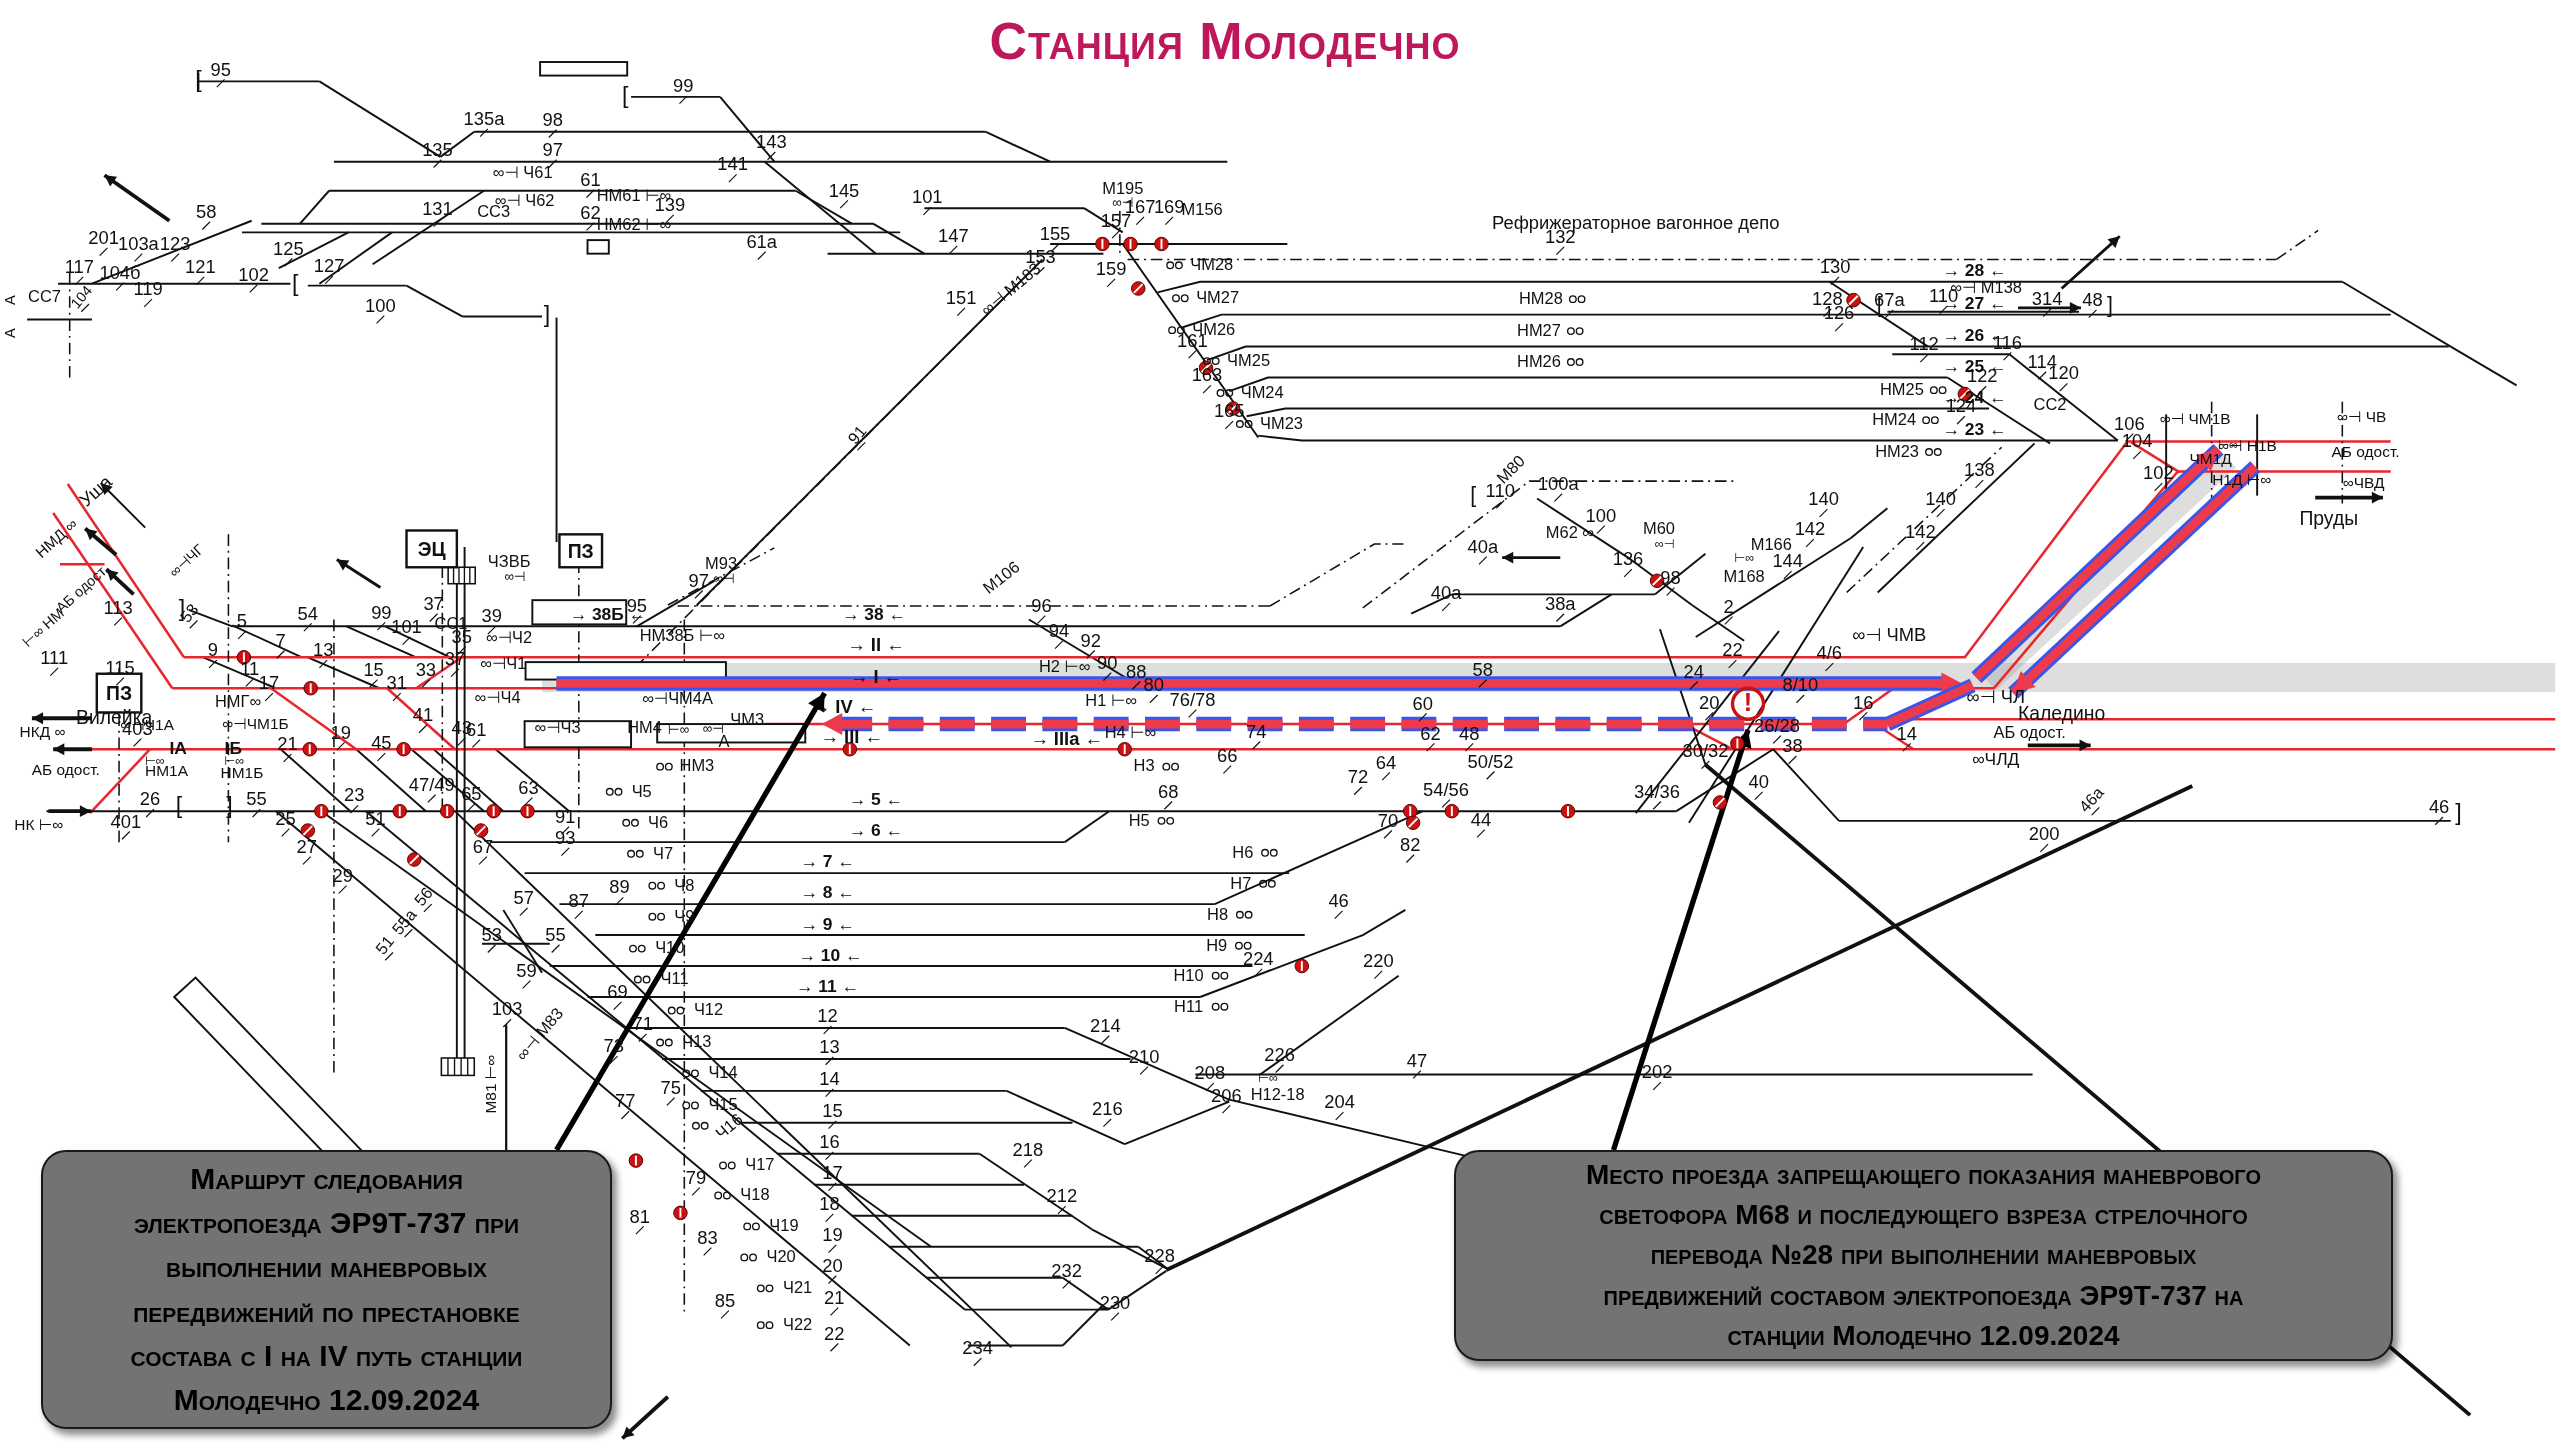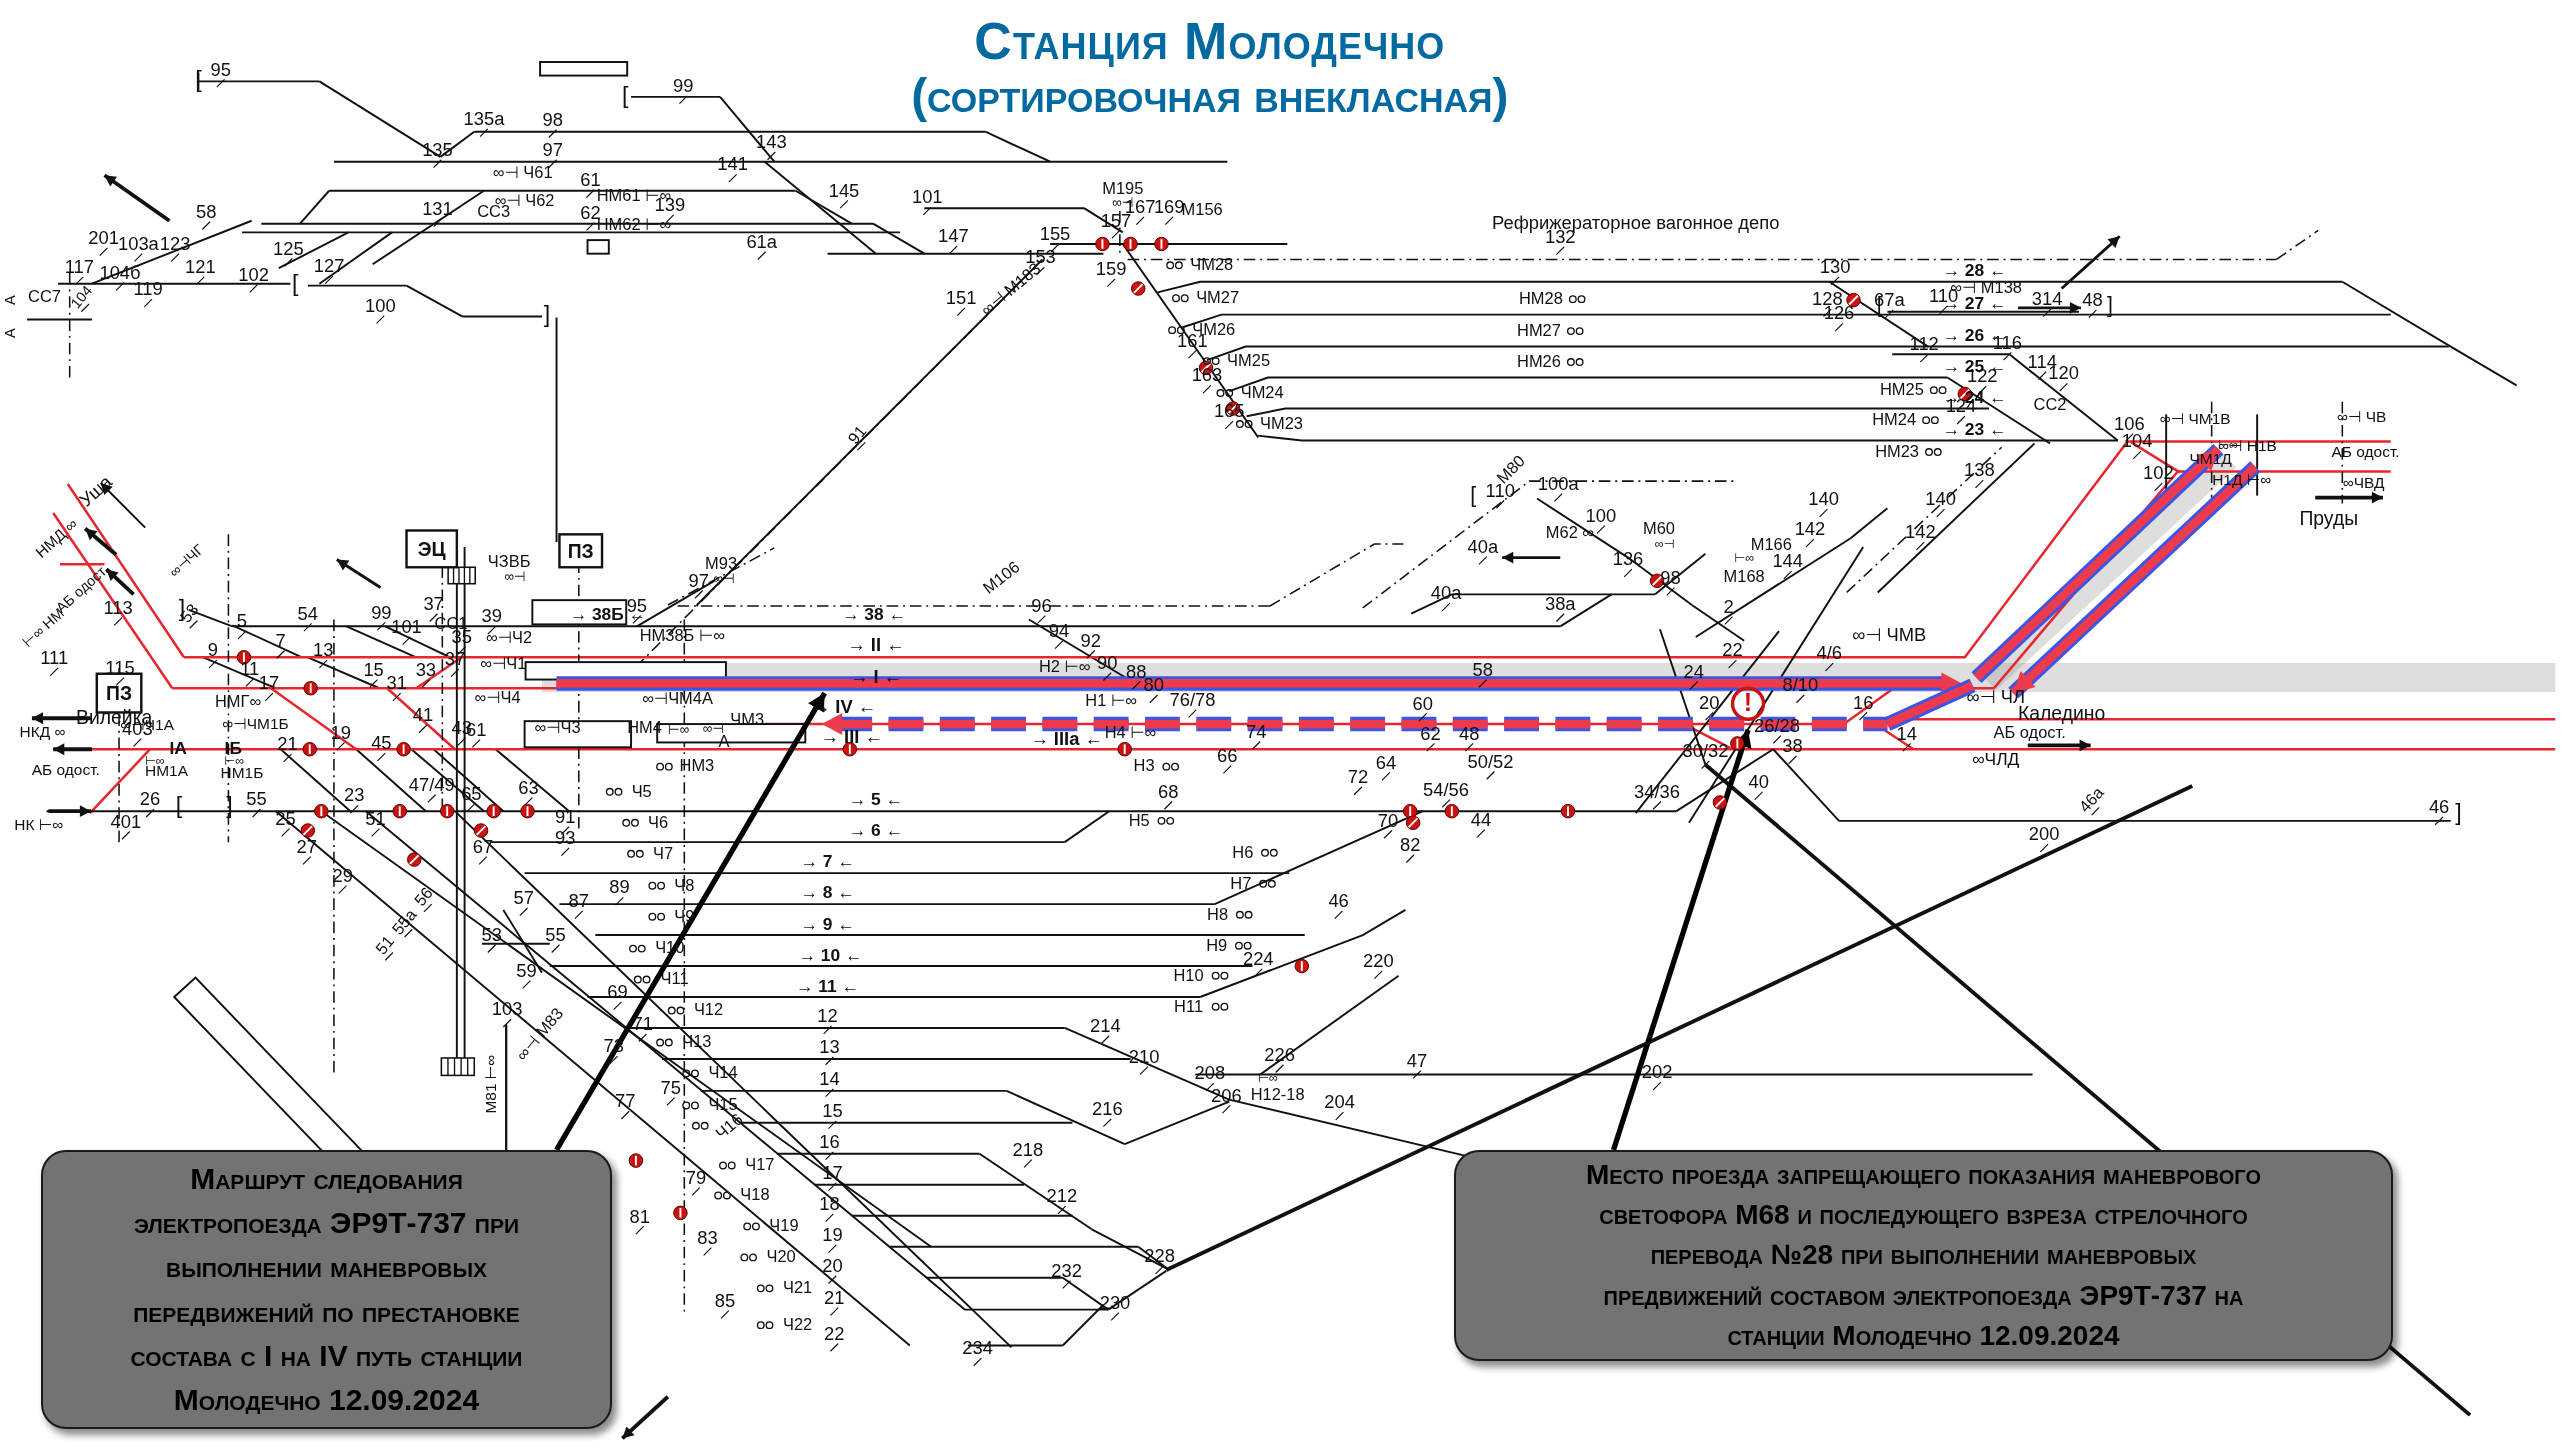--- a/index.html
+++ b/index.html
@@ -1,20 +1,20 @@
 <!DOCTYPE html>
 <html><head>
 <meta charset="utf-8">
 <style>
   html,body{margin:0;padding:0;background:#fff;}
   body{width:2563px;height:1452px;position:relative;font-family:"Liberation Sans",sans-serif;overflow:hidden;}
   #stage{position:absolute;inset:0;}
   svg{position:absolute;left:0;top:0;}
   .title{position:absolute;left:50%;top:13.6px;transform:translateX(-62%);text-align:center;
-         font-variant:small-caps;font-weight:700;color:#0369a1;z-index:5;}
+         font-variant:small-caps;font-weight:700;color:#be185d;z-index:5;}
   .title .l1{font-size:52px;letter-spacing:1px;line-height:1.05;}
   .title .l2{font-size:48px;letter-spacing:0px;line-height:1.15;}
   .callout{position:absolute;background:#737373;border:2.9px solid #1a1a1a;border-radius:25px;
            box-shadow:4.8px 5.8px 7.7px rgba(0,0,0,.45);font-variant:small-caps;font-weight:700;color:#000;
            display:flex;align-items:center;justify-content:center;text-align:center;
            white-space:pre-line;z-index:6;}
   #callout-left{left:41px;top:1150px;width:567px;height:275px;font-size:30px;line-height:1.47;}
   #callout-right{left:1454px;top:1150px;width:935px;height:207px;font-size:28px;line-height:1.44;}
   text{font-family:"Liberation Sans",sans-serif;}
 </style>
@@ -957,21 +957,20 @@
         <text x="1712" y="1114" text-anchor="middle" font-size="19" fill="#111111">202</text>
         <line x1="1708" y1="1126" x2="1716" y2="1118" stroke="#111111" stroke-width="1.2"></line>
         <text x="1207" y="824" text-anchor="middle" font-size="19" fill="#111111">68</text>
         <line x1="1203" y1="836" x2="1211" y2="828" stroke="#111111" stroke-width="1.2"></line>
         <text x="1806" y="734" text-anchor="middle" font-size="26" fill="#cc1111" font-weight="bold">!</text>
       </g>
     </svg>
 
   <div class="title">
     <div class="l1">Станция Молодечно</div>
-    <div class="l2">(сортировочная внекласная)</div>
   </div>
 
   <div id="callout-left" class="callout">
     <div>Маршрут следования
 электропоезда ЭР9Т-737 при
 выполнении маневровых
 передвижений по престановке
 состава с I на IV путь станции
 Молодечно 12.09.2024</div>
   </div>

